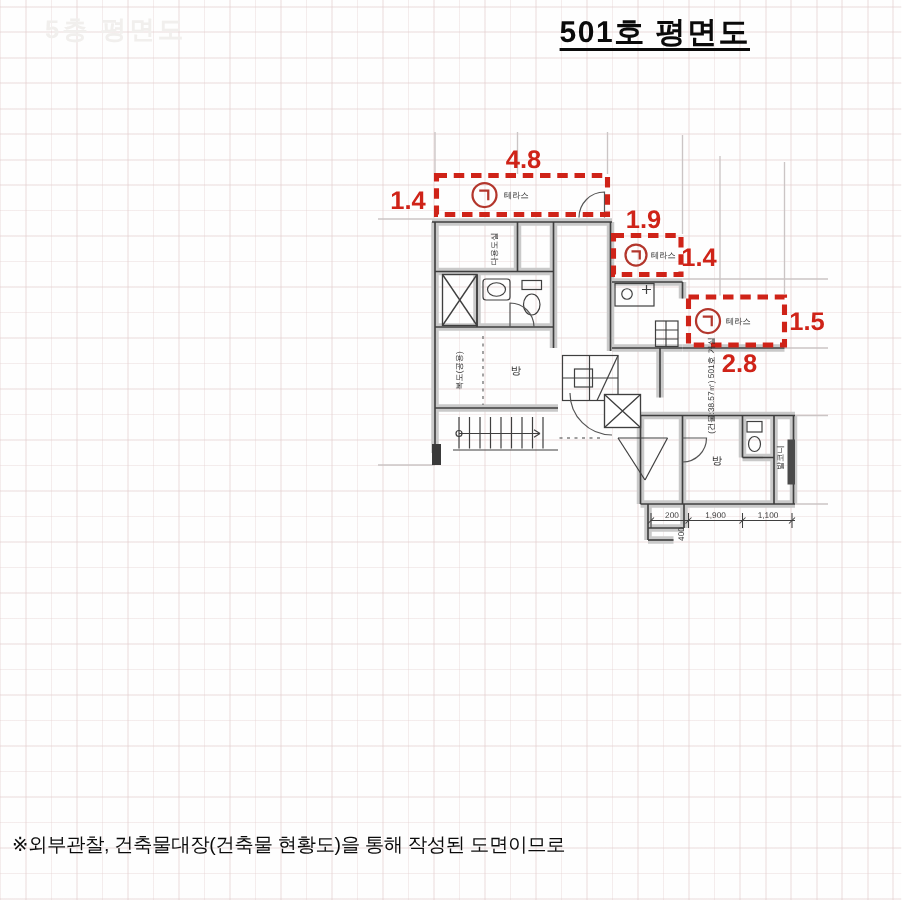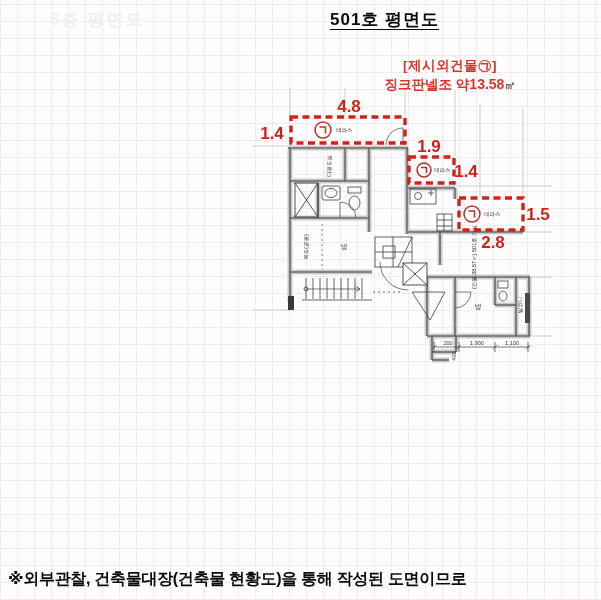--- a/index.html
+++ b/index.html
@@ -10,59 +10,55 @@
   }
   #canvas{
     position:absolute;left:0;top:0;width:601px;height:600px;
     background-color:#fefefe;
     background-image:
       repeating-linear-gradient(0deg, rgba(226,204,204,.35) 0px, rgba(226,204,204,.35) 1px, transparent 1px, transparent 17px),
       repeating-linear-gradient(90deg, rgba(226,204,204,.35) 0px, rgba(226,204,204,.35) 1px, transparent 1px, transparent 17px);
   }
   .watermark{
     position:absolute;left:30px;top:8px;
-    font-size:17px;font-weight:bold;color:#f1efed;letter-spacing:2px;margin-left:20px;
+    font-size:17px;font-weight:bold;color:#f1efed;letter-spacing:2px;
   }
   .title{
-    position:absolute;left:330px;top:8px;width:170px;text-align:left;
-    font-size:17px;font-weight:bold;color:#0a0a0a;
+    position:absolute;left:330px;top:8px;width:170px;text-align:right;
+    font-size:20px;font-weight:bold;color:#0a0a0a;
     text-decoration:underline;text-underline-offset:4px;letter-spacing:1px;
   }
   .red-note{
     position:absolute;left:380px;top:57px;width:140px;text-align:center;
     color:#d7352a;line-height:18px;
   }
   .red-note .l1{font-size:13.5px;font-weight:bold;letter-spacing:.5px;}
   .red-note .l2{font-size:13.5px;font-weight:bold;}
   .red-note .val{font-size:14px;font-weight:bold;}
   .red-note .unit{font-size:11px;color:#6d5550;font-weight:bold;}
   .footer{
-    position:absolute;left:8px;top:568px;width:585px;
-    font-size:16px;color:#0b0b0b;line-height:21px;letter-spacing:-0.3px;
-    font-weight:bold;
+    position:absolute;left:8px;top:552px;width:585px;
+    font-size:13px;color:#0b0b0b;line-height:21px;letter-spacing:-0.3px;
+    font-weight:normal;
   }
   svg text{font-family:"Liberation Sans","DejaVu Sans",sans-serif;}
   .dimnum{fill:#cf2318;font-size:17px;font-weight:bold;}
   .tinytxt{fill:#2e2e2e;font-size:5.5px;}
   .roomtxt{fill:#2e2e2e;font-size:7px;}
   .dimtxt{fill:#3a3a3a;font-size:5.5px;}
 </style>
 </head>
 <body>
 
 <div id="canvas">
 
   <div class="watermark">5층 평면도</div>
 
   <div class="title">501호 평면도</div>
 
-  <div class="red-note">
-    <div class="l1">[제시외건물㉠]</div>
-    <div class="l2"><span>징크판넬조 약</span><span class="val">13.58</span><span class="unit">㎡</span></div>
-  </div>
 
   <svg width="601" height="600" viewBox="0 0 601 600">
 
     <g stroke="#cbc5c5" stroke-width="0.9">
       <path d="M290,88 V116"></path>
         <path d="M345,88 V116"></path>
         <path d="M405,88 V116"></path>
       <path d="M455,90 V156"></path>
         <path d="M480,104 V197"></path>
         <path d="M523,108 V196"></path>

